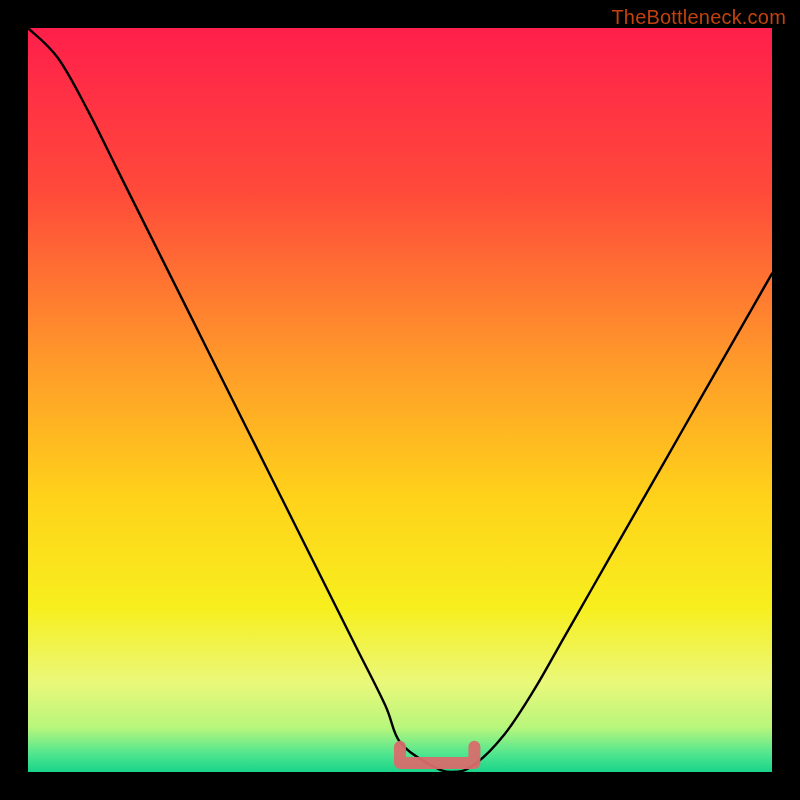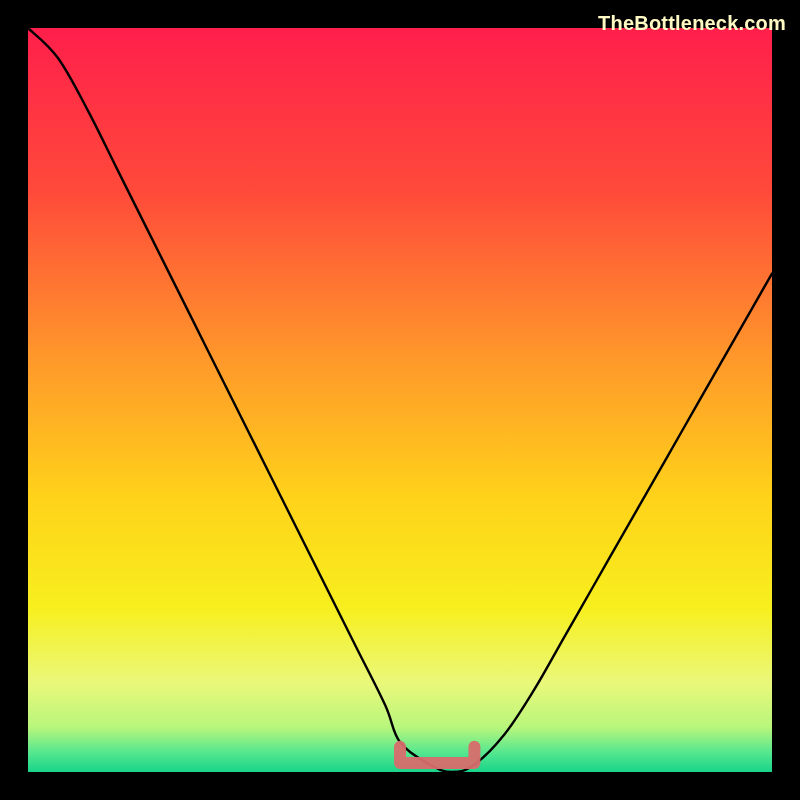--- a/index.html
+++ b/index.html
@@ -12,25 +12,25 @@
     font-family: Arial, Helvetica, sans-serif;
   }
   .stage {
     position: relative;
     width: 800px;
     height: 800px;
     background: #000;
   }
   .watermark {
     position: absolute;
-    top: 12px;
+    top: 6px;
     right: 14px;
-    color: #fef9c3;
+    color: #c2410c;
     font-size: 20px;
-    font-weight: 700;
+    font-weight: 400;
     letter-spacing: 0.2px;
     z-index: 10;
   }
   .plot-area {
     position: absolute;
     left: 28px;
     top: 28px;
     width: 744px;
     height: 744px;
     overflow: hidden;

